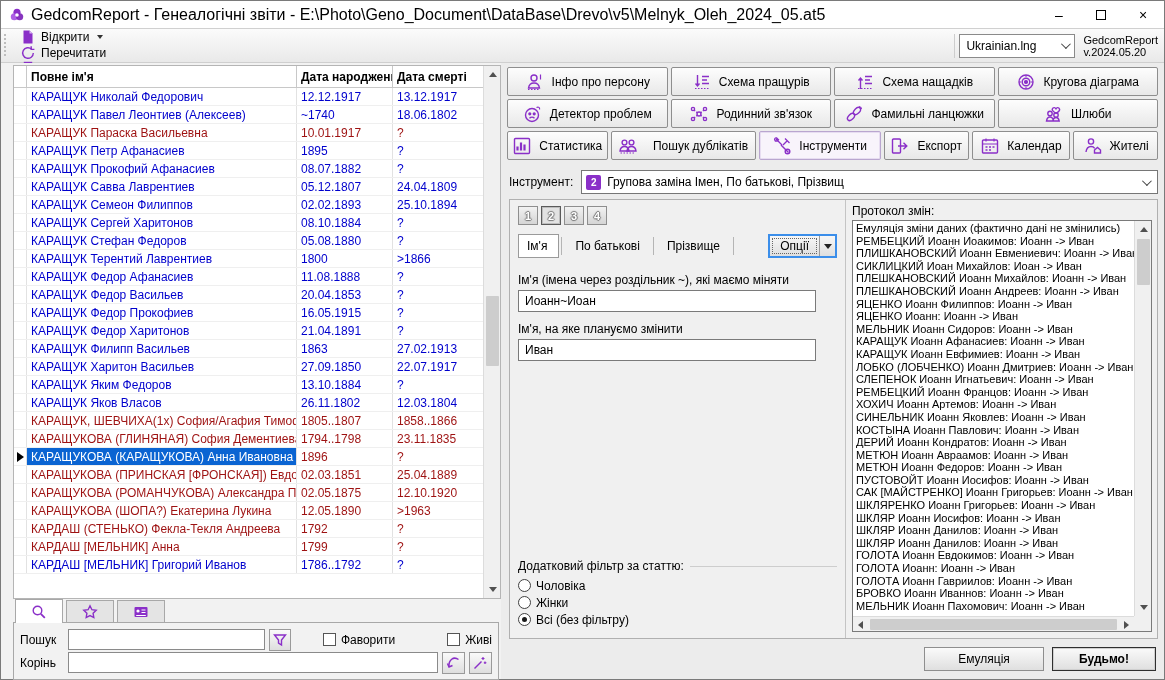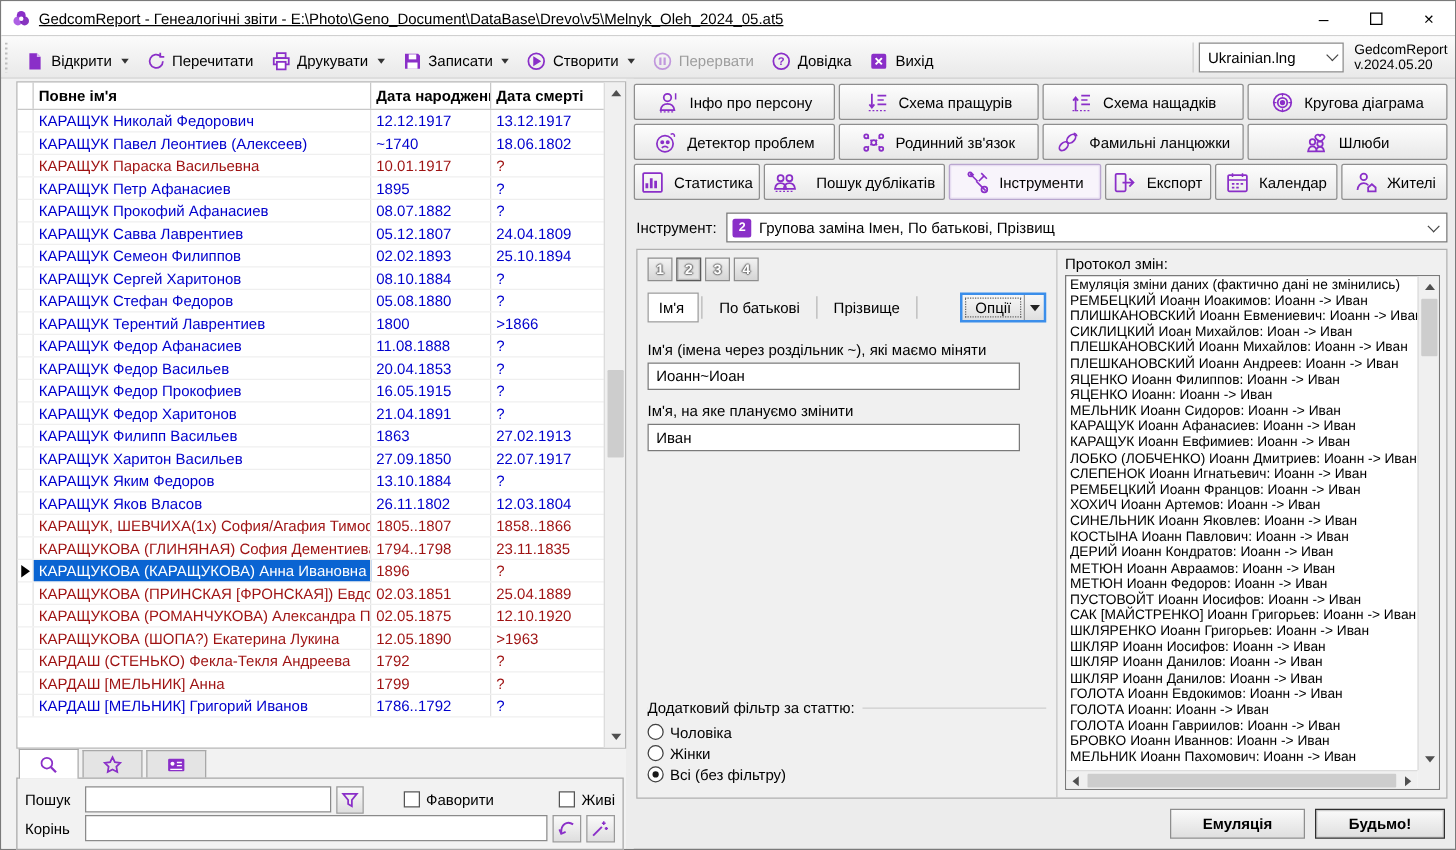--- a/index.html
+++ b/index.html
@@ -3,29 +3,29 @@
 <meta charset="utf-8">
 <style>
   * { box-sizing: border-box; margin: 0; padding: 0; }
   html,body { width:1165px; height:680px; }
   body { font-family:"Liberation Sans","DejaVu Sans",sans-serif; font-size:12px; color:#000; background:#ececec; overflow:hidden; }
   .window { width:1165px; height:680px; border:1px solid #7a7a7a; background:#ececec; display:flex; flex-direction:column; }
 
   
   .titlebar { height:28px; background:#fff; border-bottom:1px solid #d0d0d0; display:flex; align-items:center; flex:none; }
   .app-ic { width:18px; height:18px; margin:0 6px 0 8px; flex:none; }
-  .tb-title { flex:1; font-size:12px; white-space:nowrap; overflow:hidden;text-decoration:underline; }
+  .tb-title { flex:1; font-size:16px; white-space:nowrap; overflow:hidden; }
   .winbtns { display:flex; height:100%; }
   .winbtn { width:42px; height:100%; display:flex; align-items:center; justify-content:center; font-size:14px; cursor:default; }
   .maxbox { width:10px; height:10px; border:1px solid #000; display:inline-block; }
 
   
   .toolbar { height:34px; flex:none; background:linear-gradient(#fbfbfb,#e9e9e9); border-bottom:1px solid #cfcfcf; display:flex; align-items:center; }
   .grip { width:5px; height:24px; margin:0 4px 0 3px; background:repeating-linear-gradient(#bdbdbd 0 2px, transparent 2px 4px); background-size:2px 4px; background-repeat:repeat-y; }
-  .tb-items { display:flex; align-items:flex-end; height:100%; }
+  .tb-items { display:flex; align-items:flex-start; height:100%;flex-direction:column; }
   .tb-item { display:flex; align-items:center; gap:5px; padding:0 7px; height:26px; border-radius:3px; cursor:default; }
   .tb-item .lbl { font-size:12px; }
   .tb-item.disabled .lbl { color:#9d9d9d; }
   .tb-item.disabled .icn { opacity:.45; }
   .tb-drop { width:0; height:0; border-left:3.5px solid transparent; border-right:3.5px solid transparent; border-top:4px solid #333; margin-left:2px; }
   .tb-sep { width:1px; height:24px; background:#cdcdcd; margin:0 4px; }
   .tb-spacer { flex:1; }
   .tb-right { display:flex; align-items:center; gap:8px; padding-right:6px; }
   .lang-sel { width:116px; height:24px; border:1px solid #8a8a8a; background:#fff; display:flex; align-items:center; padding:0 6px; }
   .lang-sel span.txt { flex:1; }
@@ -122,21 +122,21 @@
   .plines { overflow:hidden; padding:1px 0 0 3px; font-size:11px; line-height:12.6px; white-space:nowrap; }
   .pvsb { position:relative; background:#f0f0f0; border-left:1px solid #dcdcdc; }
   .phsb { position:relative; background:#f0f0f0; border-top:1px solid #dcdcdc; }
   .corner { background:#f0f0f0; }
   .hsb-thumb { position:absolute; top:2px; height:11px; background:#cdcdcd; border-radius:1px; }
   .hsb-btn { position:absolute; top:0; width:15px; height:15px; display:flex; align-items:center; justify-content:center; }
 
   
   .actionbar { height:40px; flex:none; display:flex; align-items:center; justify-content:flex-end; gap:8px; padding:0 2px; }
   .act-btn { height:24px; background:linear-gradient(#fafafa,#dfdfdf); border:1px solid #8e8e8e; font:inherit; padding:0 10px; }
-  .btn-emul { width:108px;font-weight:bold; }
+  .btn-emul { width:120px; }
   .btn-go { width:104px; font-weight:bold; border:1px solid #2f2f2f; box-shadow:inset 0 0 0 1px #cfcfcf; }
 </style>
 </head>
 <body>
 
 <div class="window">
 
   <div class="titlebar">
     <span class="icn app-ic">
       <svg viewBox="0 0 18 18">

